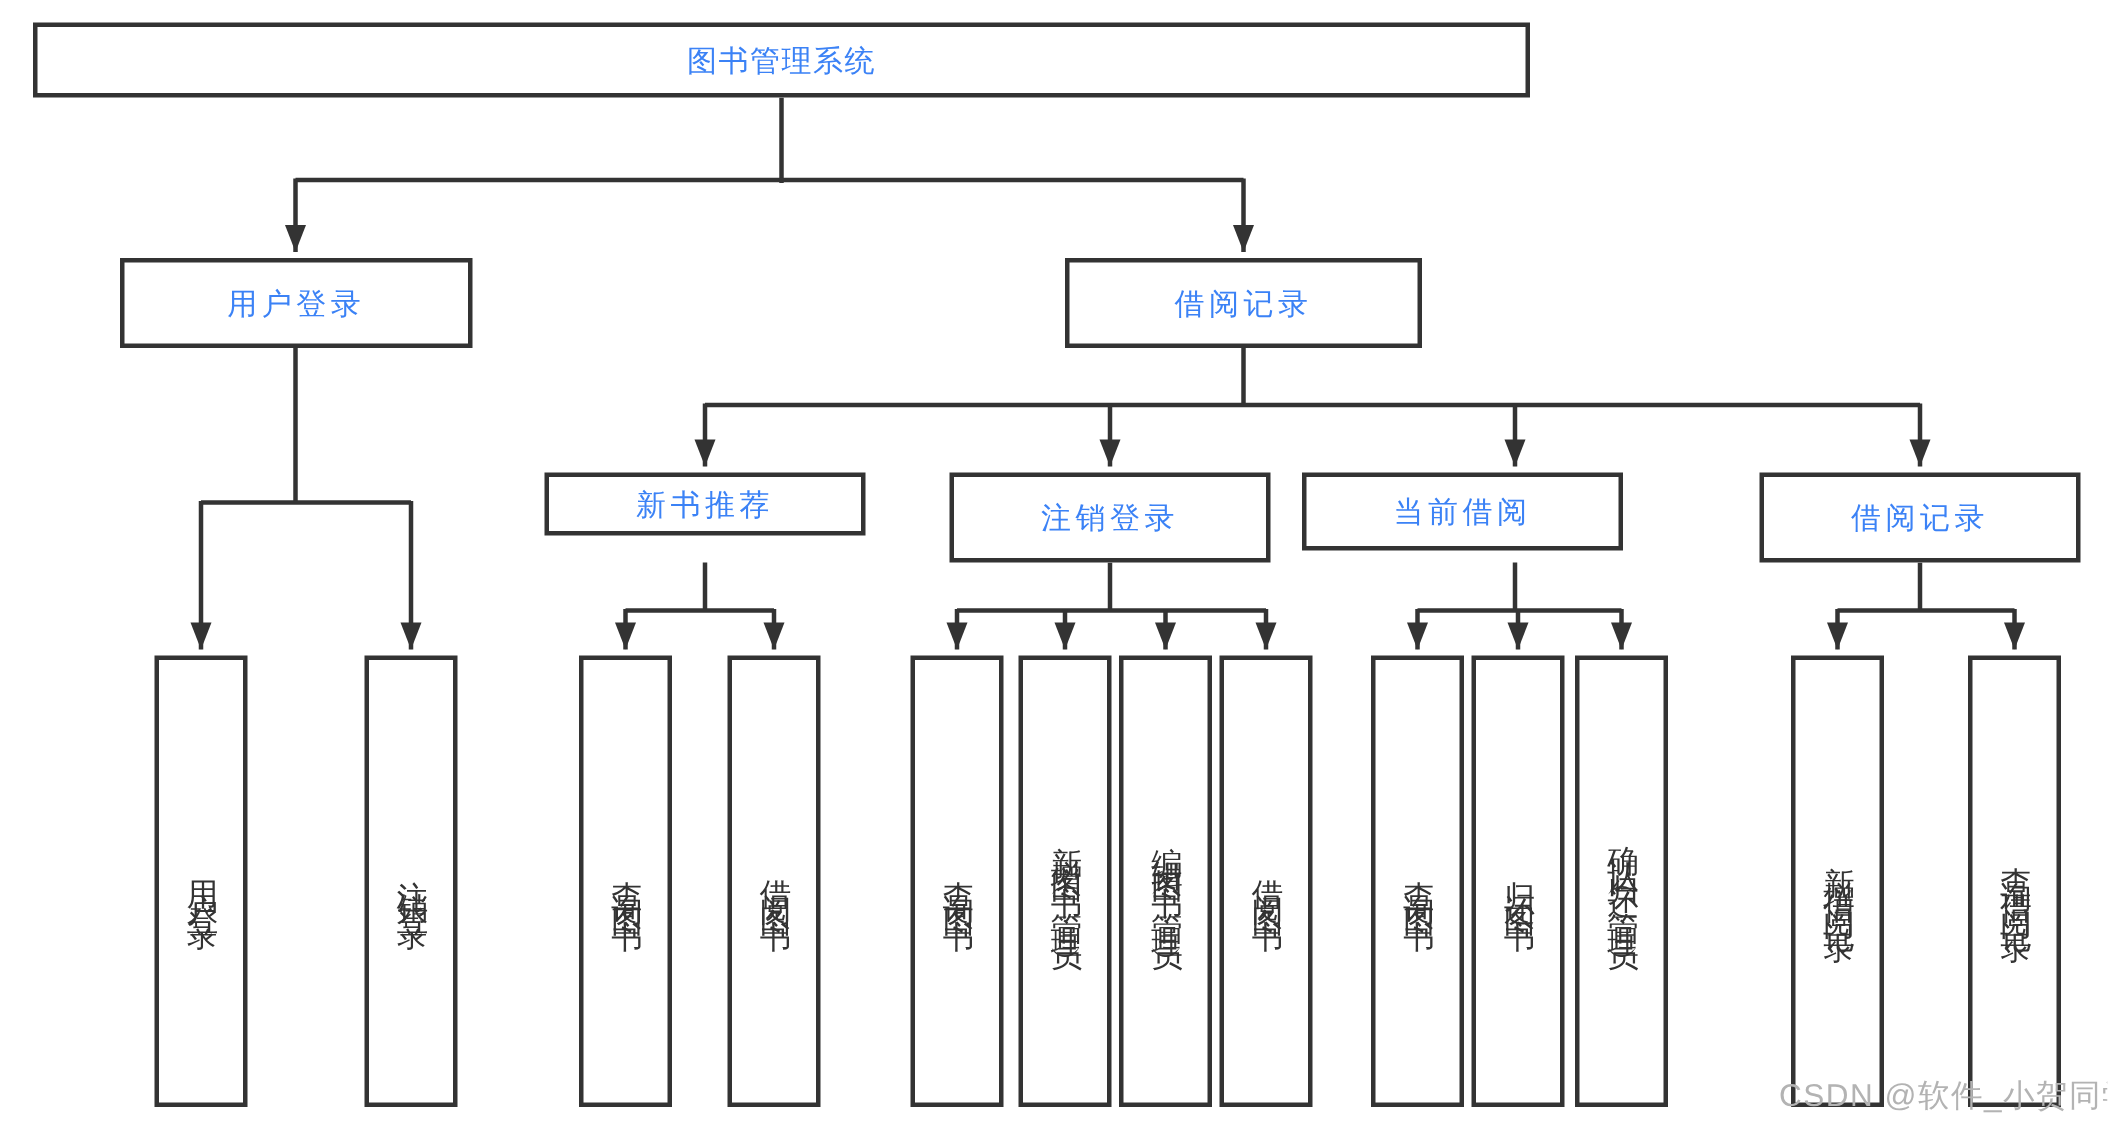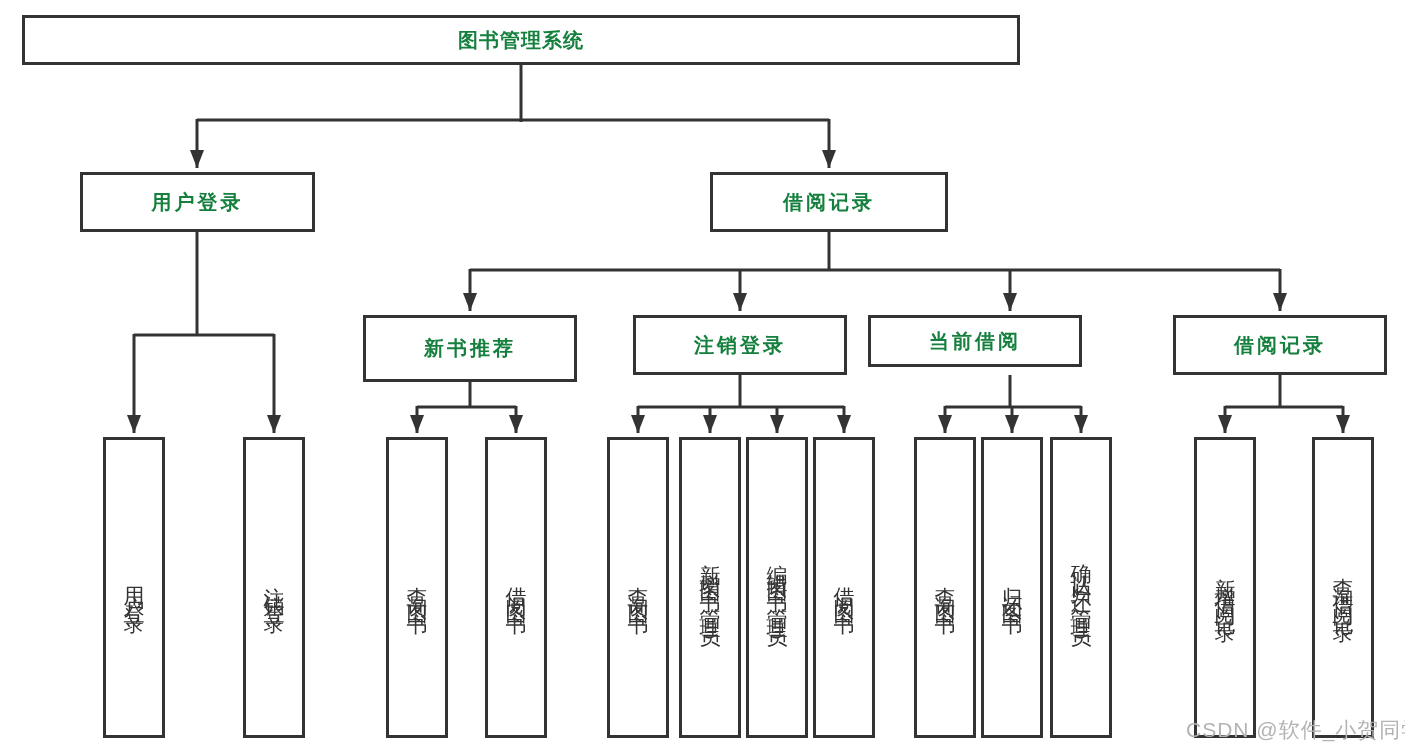--- a/index.html
+++ b/index.html
@@ -24,23 +24,22 @@
     background: #ffffff;
   }
   .hbox {
     display: flex;
     align-items: center;
     justify-content: center;
   }
   .hlabel {
     font-size: 20px;
     letter-spacing: 3px;
-    color: #15803d;
+    color: #3b82f6;
     white-space: nowrap;
-    font-weight: bold;
   }
   .root-label { font-size: 20px; letter-spacing: 1px; }
   .vbox { }
   .vlabel {
     position: absolute;
     top: 50%; left: 50%;
     transform: translate(-50%, -50%);
     writing-mode: vertical-rl;
     text-orientation: mixed;
     font-size: 21px;
@@ -122,21 +121,21 @@
     <span class="hlabel root-label">图书管理系统</span>
   </div>
 
   <div class="node hbox" style="left:80px;top:172px;width:235px;height:60px">
     <span class="hlabel">用户登录</span>
   </div>
   <div class="node hbox" style="left:710px;top:172px;width:238px;height:60px">
     <span class="hlabel">借阅记录</span>
   </div>
 
-  <div class="node hbox" style="left:363px;top:315px;width:214px;height:67px">
+  <div class="node hbox" style="left:363px;top:315px;width:214px;height:42px">
     <span class="hlabel">新书推荐</span>
   </div>
   <div class="node hbox" style="left:633px;top:315px;width:214px;height:60px">
     <span class="hlabel">注销登录</span>
   </div>
   <div class="node hbox" style="left:868px;top:315px;width:214px;height:52px">
     <span class="hlabel">当前借阅</span>
   </div>
   <div class="node hbox" style="left:1173px;top:315px;width:214px;height:60px">
     <span class="hlabel">借阅记录</span>

